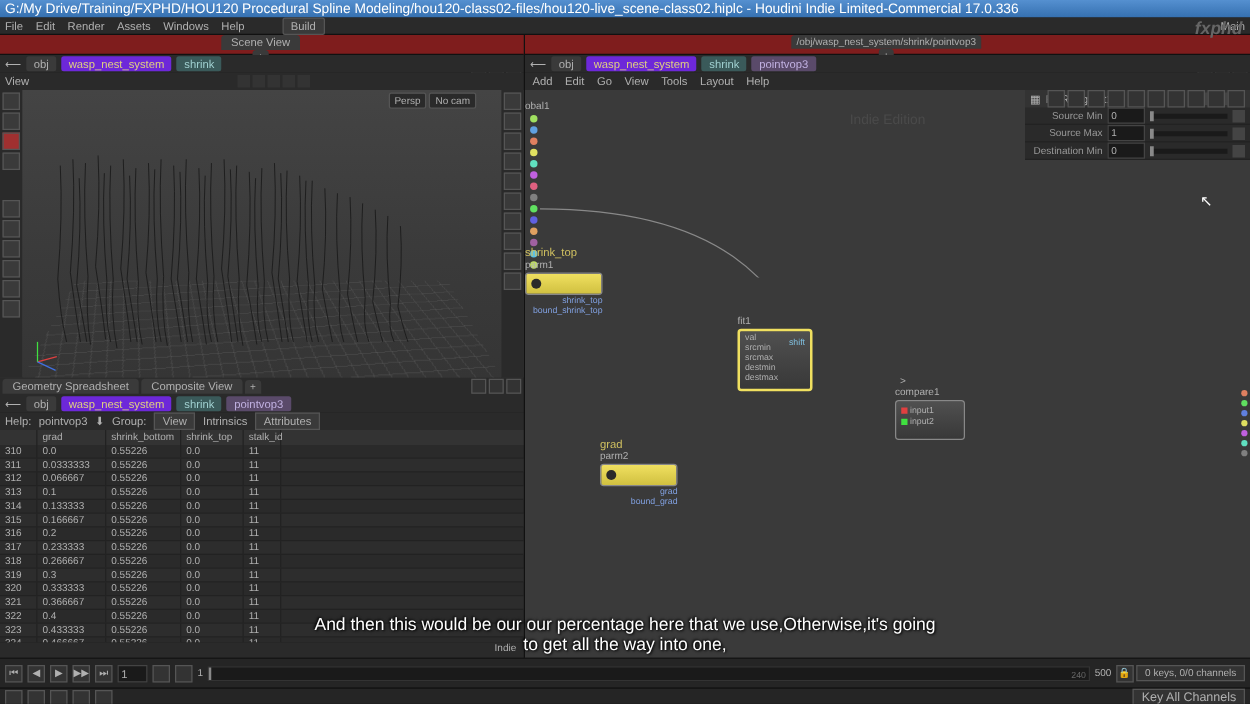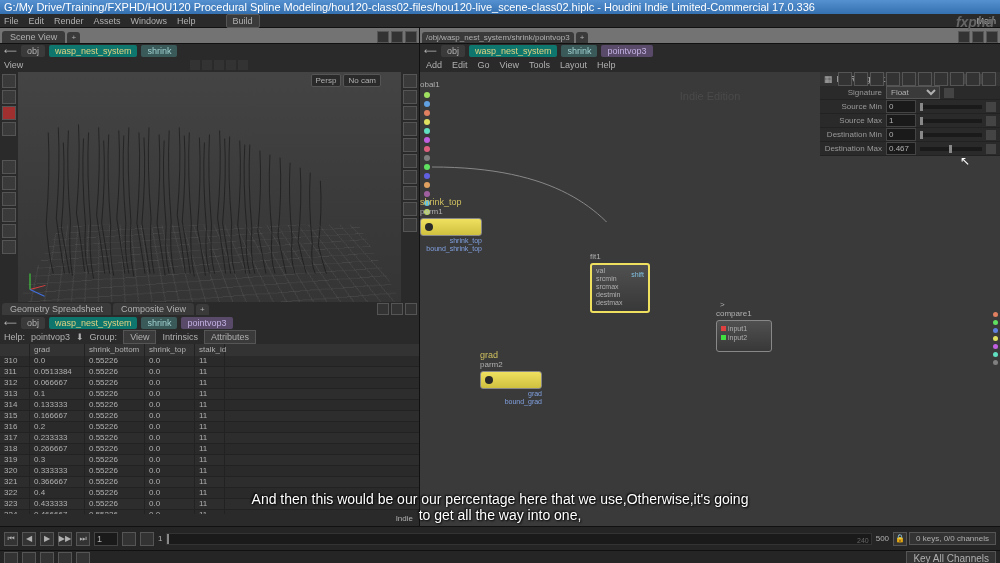--- a/index.html
+++ b/index.html
@@ -14,30 +14,30 @@
 .menubar span { cursor: pointer; }
 .menubar .build-btn { background: #3a3a3a; padding: 1px 6px; border: 1px solid #555; border-radius: 2px; margin-left: 20px; }
 .menubar .menu-right { margin-left: auto; display: flex; gap: 6px; align-items: center; }
 
 
 .main { display: flex; height: 498px; }
 .left-col { width: 420px; display: flex; flex-direction: column; border-right: 1px solid #111; }
 .right-col { flex: 1; display: flex; flex-direction: column; position: relative; }
 
 
-.pane-tabs { background: #737373; height: 16px; display: flex; align-items: flex-end; padding: 0 2px; border-bottom: 1px solid #111; }
+.pane-tabs { background: #7f1d1d; height: 16px; display: flex; align-items: center; padding: 0 2px; border-bottom: 1px solid #111; flex-direction: column; }
 .pane-tab { background: #3a3a3a; padding: 1px 8px; margin-right: 2px; font-size: 9px; border-top-left-radius: 3px; border-top-right-radius: 3px; }
 .pane-tab.compact { padding: 1px 4px; font-size: 8px; }
 .pane-ctrl { margin-left: auto; display: flex; gap: 2px; }
 .pane-ctrl span { width: 12px; height: 12px; background: #333; border: 1px solid #555; display: inline-block; }
 
 
 .breadcrumb { background: #2a2a2a; height: 14px; display: flex; align-items: center; padding: 0 4px; gap: 4px; font-size: 9px; }
 .breadcrumb .crumb { background: #3a3a3a; padding: 1px 6px; border-radius: 2px; }
-.breadcrumb .crumb.yellow { background: #0f766e; color: #e0d080; }
+.breadcrumb .crumb.yellow { background: #6d28d9; color: #e0d080; }
 .breadcrumb .crumb.teal { background: #3a5a5a; color: #a0d0d0; }
 .breadcrumb .crumb.purple { background: #5a4a6a; color: #c0b0e0; }
 
 
 .viewport-header { background: #2a2a2a; height: 14px; display: flex; align-items: center; padding: 0 4px; justify-content: space-between; font-size: 9px; }
 .viewport-header .vp-ctrl { display: flex; gap: 2px; }
 .viewport-header .vp-ctrl span { width: 10px; height: 10px; background: #333; display: inline-block; }
 .viewport { position: relative; background: #3a3a3a; flex: 1; display: flex; justify-content: center; }
 .viewport .tool-col { width: 18px; background: #2a2a2a; display: flex; flex-direction: column; gap: 2px; padding: 2px; }
 .viewport .tool-col .tool { width: 14px; height: 14px; background: #3a3a3a; border: 1px solid #555; }
@@ -312,21 +312,21 @@
     <div class="spread-body" id="spread-body">
         <div class="spread-row">
           <div class="cell c0">310</div>
           <div class="cell c1">0.0</div>
           <div class="cell c2">0.55226</div>
           <div class="cell c3">0.0</div>
           <div class="cell c4">11</div>
         </div>
         <div class="spread-row">
           <div class="cell c0">311</div>
-          <div class="cell c1">0.0513384</div>
+          <div class="cell c1">0.0333333</div>
           <div class="cell c2">0.55226</div>
           <div class="cell c3">0.0</div>
           <div class="cell c4">11</div>
         </div>
         <div class="spread-row">
           <div class="cell c0">312</div>
           <div class="cell c1">0.066667</div>
           <div class="cell c2">0.55226</div>
           <div class="cell c3">0.0</div>
           <div class="cell c4">11</div>
@@ -463,53 +463,40 @@
         <span>▦</span>
         <span>Fit Range  fit1</span>
         <div class="ph-icons">
           <span></span>
           <span></span>
           <span></span>
           <span></span>
         </div>
       </div>
       <div class="param-row">
-        <span class="plabel">Signature</span>
-        <select><option>Float</option></select>
-        <span class="pgear"></span>
-      </div>
-      <div class="param-row">
         <span class="plabel">Source Min</span>
         <span class="pval">0</span>
         <div class="pslider">
             <div class="thumb" style="left:0"></div>
           </div>
         <span class="pgear"></span>
       </div>
       <div class="param-row">
         <span class="plabel">Source Max</span>
         <span class="pval">1</span>
         <div class="pslider">
             <div class="thumb" style="left:0"></div>
           </div>
         <span class="pgear"></span>
       </div>
       <div class="param-row">
         <span class="plabel">Destination Min</span>
         <span class="pval">0</span>
         <div class="pslider">
             <div class="thumb" style="left:0"></div>
-          </div>
-        <span class="pgear"></span>
-      </div>
-      <div class="param-row">
-        <span class="plabel">Destination Max</span>
-        <span class="pval">0.467</span>
-        <div class="pslider">
-            <div class="thumb" style="left:46%"></div>
           </div>
         <span class="pgear"></span>
       </div>
     </div>
 
     <div class="network">
       <div class="watermark">Indie Edition</div>
       <div class="watermark2">VEX Builder</div>
 
       <div class="net-left-icons">

